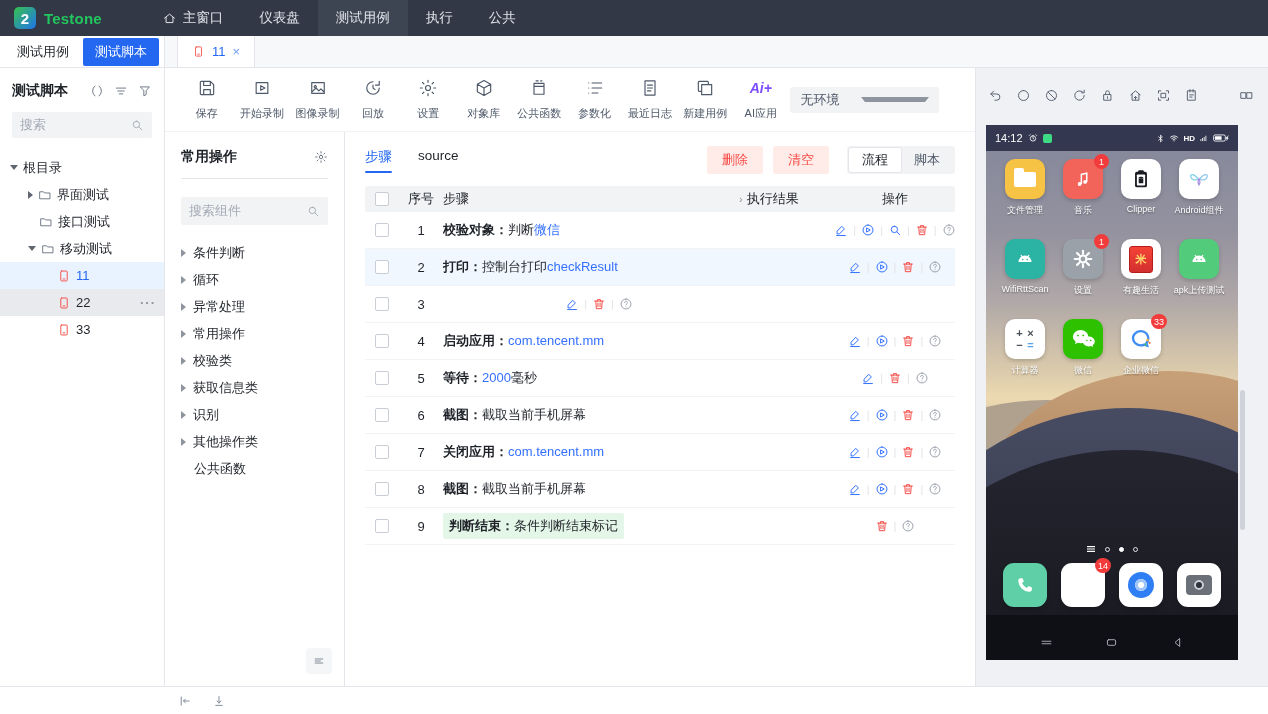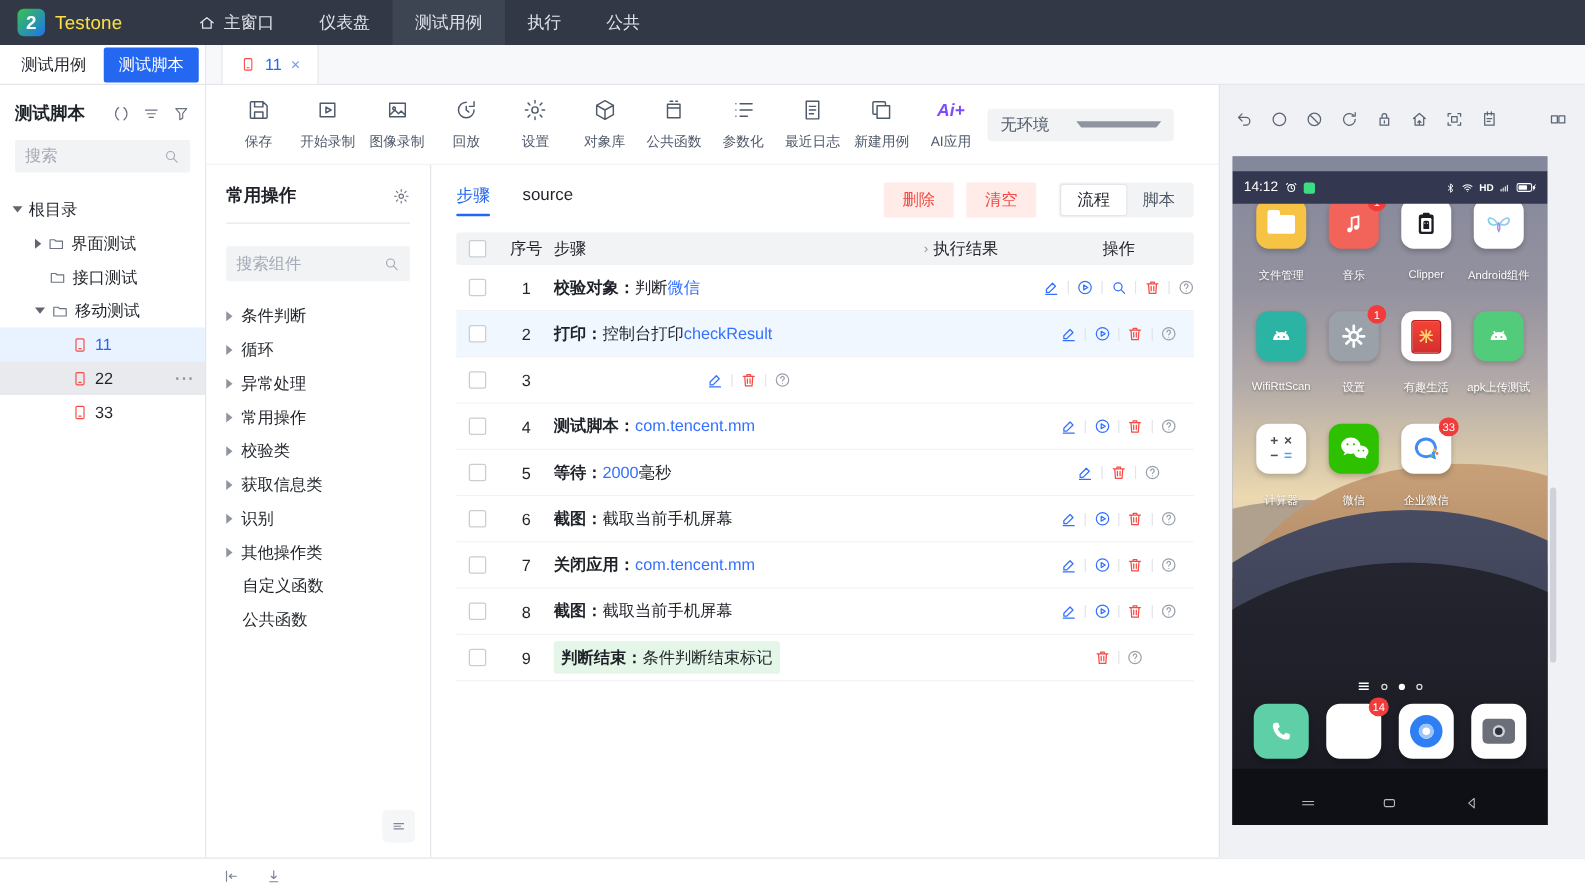--- a/index.html
+++ b/index.html
@@ -5,21 +5,21 @@
   * { margin:0; padding:0; box-sizing:border-box; }
   html,body { width:1268px; height:714px; overflow:hidden; }
   body { font-family:"Liberation Sans","DejaVu Sans",sans-serif; font-size:13px; color:#1f2329; background:#fff; display:flex; flex-direction:column; }
   svg { display:block; }
   .ic { stroke:currentColor; fill:none; stroke-width:1.6; stroke-linecap:round; stroke-linejoin:round; }
 
   
   .topbar { height:36px; background:#323845; display:flex; align-items:center; padding:0 14px; color:#e8eaf0; flex:0 0 auto; }
   .brand { display:flex; align-items:center; gap:8px; margin-right:42px; }
   .brand-logo { width:22px; height:22px; border-radius:5px; background:linear-gradient(135deg,#38c24f 0%,#1f74ec 100%); color:#fff; font-weight:800; font-size:15px; display:flex; align-items:center; justify-content:center; }
-  .brand-name { font-size:15px; font-weight:400; color:#fde047; letter-spacing:.2px; }
+  .brand-name { font-size:15px; font-weight:700; color:#22c55e; letter-spacing:.2px; }
   .nav-items { display:flex; height:100%; }
   .nav-item { display:flex; align-items:center; gap:6px; padding:0 18px; font-size:13.5px; color:#dfe3ea; cursor:pointer; }
   .nav-item.active { background:#3e4552; }
   .topbar-spacer { flex:1; }
   .topbar-right { display:flex; align-items:center; gap:22px; }
   .user-box { display:flex; align-items:center; gap:7px; font-size:13px; color:#fff; cursor:pointer; }
   .chev-dn { width:0; height:0; border-left:4.5px solid transparent; border-right:4.5px solid transparent; border-top:5.5px solid #cfd4dd; }
   .badge-count { min-width:26px; height:26px; border-radius:50%; background:#2b6bf3; color:#fff; font-size:10.5px; display:flex; align-items:center; justify-content:center; }
 
   
@@ -111,39 +111,39 @@
   .res-chev { color:#8f959e; font-size:11px; }
 
   
   .phone-panel { width:293px; background:#f0f1f4; border-left:1px solid #e5e6eb; position:relative; flex:0 0 auto; }
   .phone-toolbar { display:flex; align-items:center; padding:20px 14px 12px 12px; color:#5a6474; gap:13px; }
   .pt-spacer { flex:1; }
   .pt-ic { cursor:pointer; }
   .phone { position:absolute; left:10px; top:57px; width:252px; height:535px; background:#9094a5; overflow:hidden; }
   .scrollthumb { position:absolute; left:264px; top:322px; width:5px; height:140px; background:#cfd2d8; border-radius:3px; }
 
-  .statusbar { position:absolute; top:12px; left:0; right:0; height:26px; background:#333850; color:#fff; display:flex; align-items:center; padding:0 9px; gap:5px; font-size:11px; z-index:5; }
+  .statusbar { position:absolute; top:0; left:0; right:0; height:26px; background:#333850; color:#fff; display:flex; align-items:center; padding:0 9px; gap:5px; font-size:11px; z-index:5; }
   .sb-right { margin-left:auto; display:flex; align-items:center; gap:4px; }
   .sb-hd { font-size:8px; font-weight:700; }
   .g-greensq { width:9px; height:9px; background:#3ddc84; border-radius:2px; display:inline-block; }
 
   .wallpaper { position:absolute; inset:0; background:linear-gradient(180deg,#83879b 0%,#94929f 20%,#b0a8a8 33%,#d8c8ab 45%,#ecd9b1 51%,#e3cfa6 56%); }
   .wl { position:absolute; border-radius:50%; }
   .hill-a { left:-90px; top:275px; width:300px; height:170px; background:#b0a08e; }
   .hill-b { right:-115px; top:246px; width:370px; height:260px; background:linear-gradient(180deg,#c8a078 0%,#a37f5e 60%); }
   .hill-c { left:-60px; top:296px; width:390px; height:300px; background:linear-gradient(180deg,#8d7265 0%,#6e5a52 70%); }
   .mount-a { right:-150px; top:283px; width:520px; height:520px; background:linear-gradient(180deg,#474c62 0%,#2e3246 55%); }
   .mount-b { left:-140px; top:325px; width:560px; height:560px; background:linear-gradient(180deg,#24252f 0%,#101016 60%); }
   .bottom-fill { position:absolute; left:0; right:0; bottom:0; height:45px; background:#0f1015; }
 
   .app-grid { position:absolute; top:34px; left:0; right:0; display:grid; grid-template-columns:repeat(4,1fr); row-gap:22px; padding:0 10px; z-index:4; }
   .app { display:flex; flex-direction:column; align-items:center; cursor:pointer; }
   .app-tile { width:40px; height:40px; border-radius:10px; position:relative; display:flex; align-items:center; justify-content:center; box-shadow:0 2px 4px rgba(0,0,0,.18); }
   .tile-grid { background-image:linear-gradient(rgba(255,255,255,.22) 1px,transparent 1px),linear-gradient(90deg,rgba(255,255,255,.22) 1px,transparent 1px); background-size:8px 8px; }
-  .app-label { margin-top:15px; font-size:9px; color:#fff; text-shadow:0 1px 2px rgba(0,0,0,.45); white-space:nowrap; }
+  .app-label { margin-top:5px; font-size:9px; color:#fff; text-shadow:0 1px 2px rgba(0,0,0,.45); white-space:nowrap; }
   .app-badge { position:absolute; top:-5px; right:-6px; min-width:15px; height:15px; border-radius:8px; background:#f23c3c; color:#fff; font-size:9px; display:flex; align-items:center; justify-content:center; padding:0 3px; z-index:6; }
   .g-folder { width:22px; height:15px; background:#fff; border-radius:2px; position:relative; }
   .g-folder::before { content:""; position:absolute; top:-4px; left:0; width:10px; height:5px; background:#fff; border-radius:2px 2px 0 0; }
   .g-env { width:24px; height:27px; background:linear-gradient(180deg,#f44336 0%,#d32f2f 100%); border-radius:3px; color:#ffd76b; font-size:11px; font-weight:700; display:flex; align-items:center; justify-content:center; border:1px solid #b71c1c; }
   .g-calc { display:grid; grid-template-columns:11px 11px; grid-auto-rows:12px; font-size:11px; color:#4a4f57; font-weight:700; text-align:center; }
   .g-calc .eq { color:#58a6e8; }
   .g-calc i { font-style:normal; line-height:12px; }
   .g-browser { width:26px; height:26px; border-radius:50%; background:#2f7ef3; position:relative; }
   .g-browser::after { content:""; position:absolute; left:7px; top:7px; width:12px; height:12px; border-radius:50%; background:#fff; box-shadow:inset 0 0 0 3px #9ec4f8; }
   .g-camera { width:26px; height:20px; background:#6a6f78; border-radius:4px; position:relative; }
@@ -444,24 +444,20 @@
                 <div class="comp-item">
                   <span class="caret right" style="border-left-color:#8f959e"></span>
                   <span>识别</span>
                 </div>
                 <div class="comp-item">
                   <span class="caret right" style="border-left-color:#8f959e"></span>
                   <span>其他操作类</span>
                 </div>
                 <div class="comp-item">
                   <span class="caret none"></span>
-                  <span>自定义函数</span>
-                </div>
-                <div class="comp-item">
-                  <span class="caret none"></span>
                   <span>公共函数</span>
                 </div>
               </div>
             <div class="comp-bottom" id="comp-bottom-ic">
                 <svg class="ic" width="14" height="14" viewBox="0 0 24 24">
                   <path d="M5.5 8.5h13M5.5 12h9M5.5 15.5h13"></path>
                 </svg>
               </div>
           </div>
 
@@ -595,21 +591,21 @@
                         </svg>
                       </span>
                     </span>
                   </div>
                   <div class="t-row">
                     <span class="col-check">
                       <span class="checkbox"></span>
                     </span>
                     <span class="col-idx">4</span>
                     <span class="col-step">
-                      <span class="step-text"><b>测试脚本：</b><a>com.tencent.mm</a></span>
+                      <span class="step-text"><b>启动应用：</b><a>com.tencent.mm</a></span>
                     </span>
                     <span class="col-result"></span>
                     <span class="col-actions">
                       <span class="act act-blue">
                         <svg class="ic" width="14" height="14" viewBox="0 0 24 24" style="stroke-width:1.7">
                           <path d="M13.8 6.2l4 4L9.3 18.7H5.3v-4zM4.5 21.5h15"></path>
                         </svg>
                       </span>
                       <i class="sep">|</i>
                       <span class="act act-blue">

